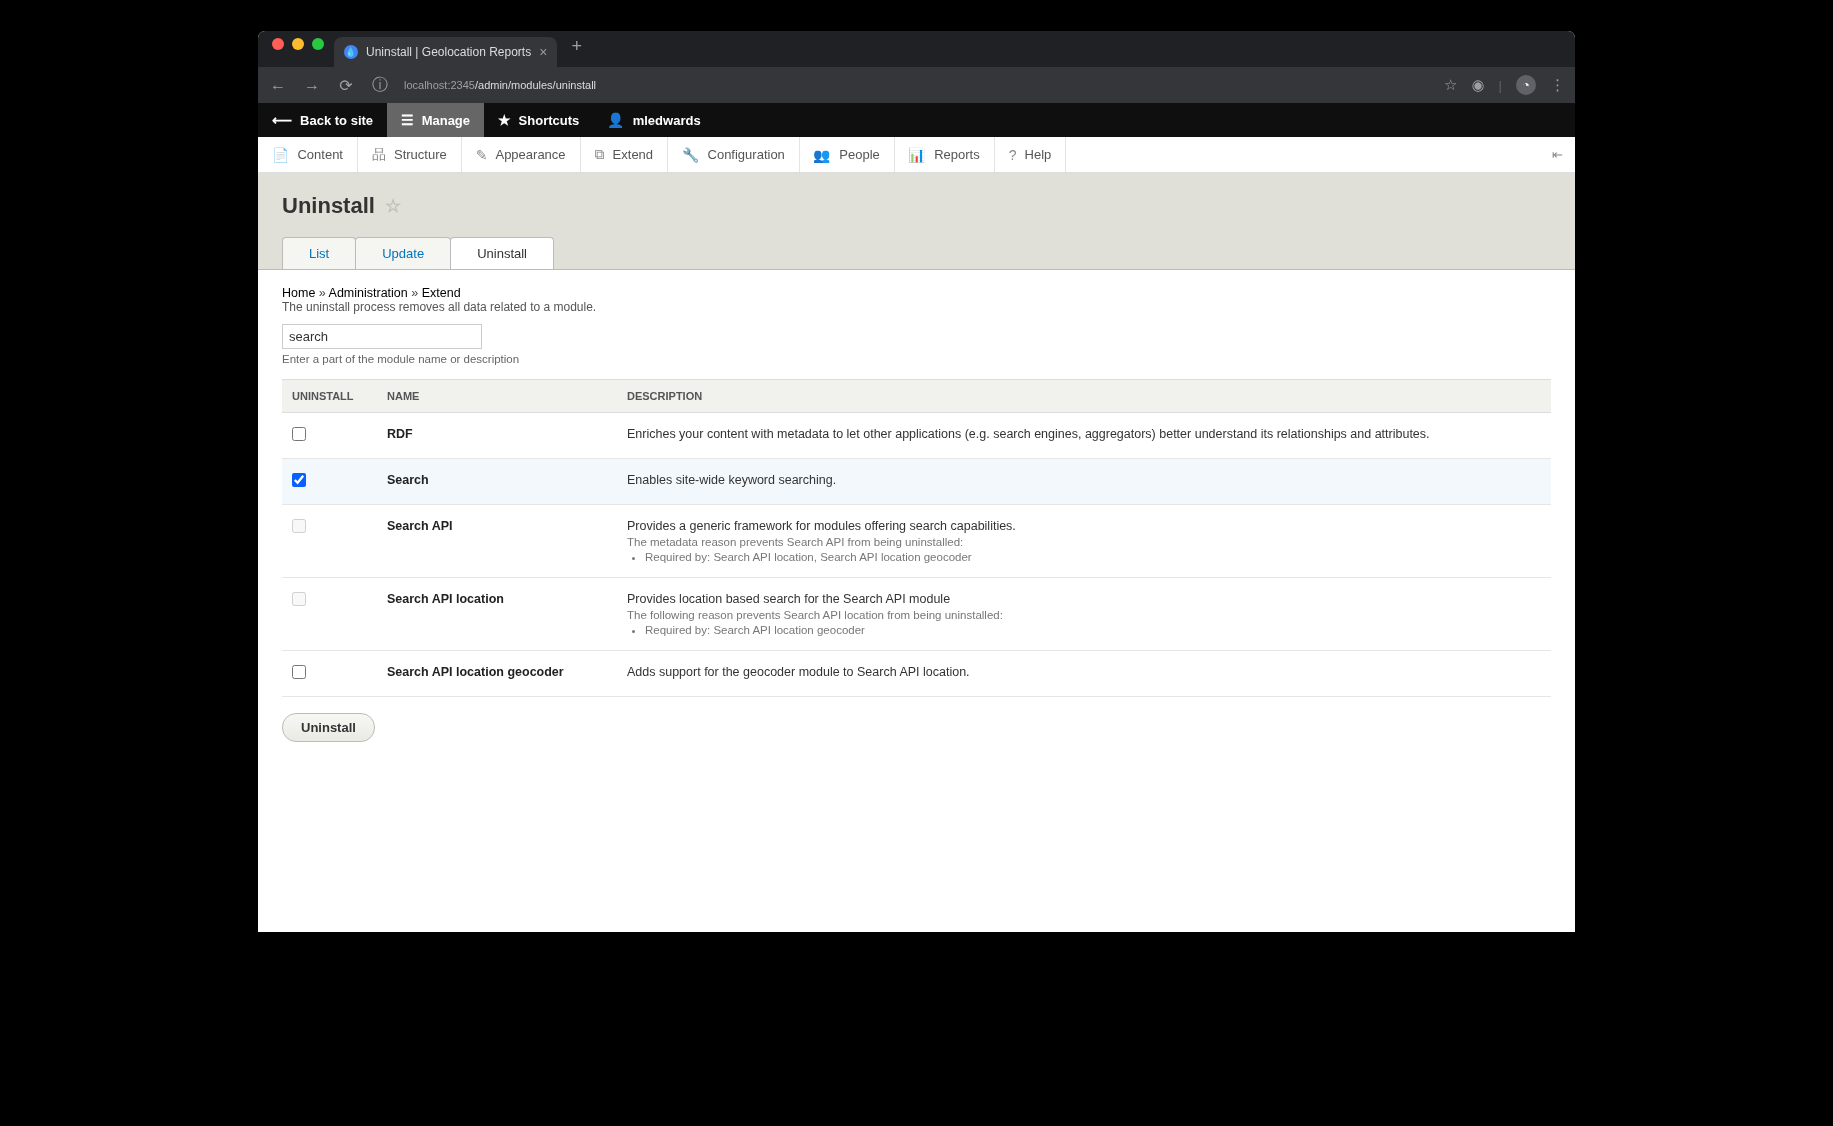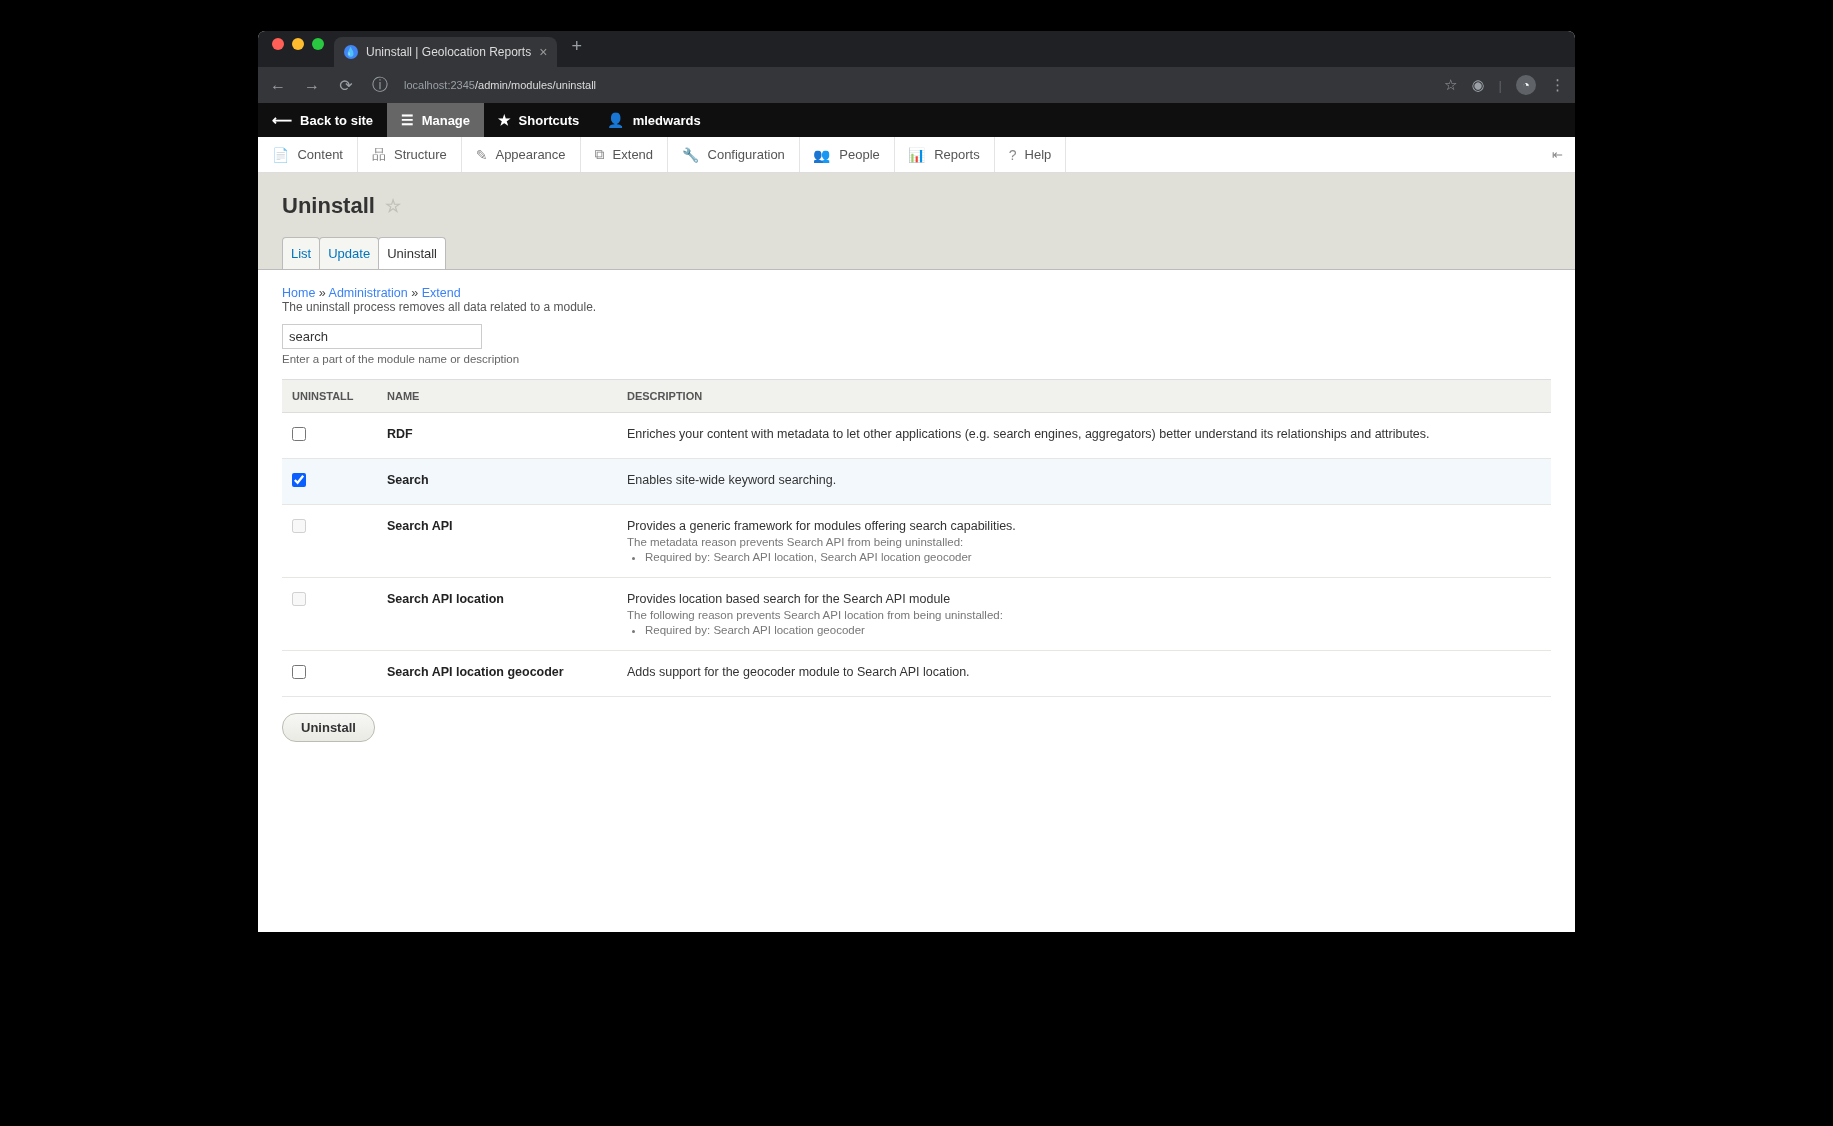--- a/index.html
+++ b/index.html
@@ -93,30 +93,30 @@
   .toolbar2 .item .ico { color: #888; font-size: 14px; }
   .toolbar2 .spacer { flex:1; border-right: none;}
   .toolbar2 .collapse { padding:0 12px; display:flex;align-items:center;color:#888;}
 
   
   .content-wrap { background: #e0e0d8; padding: 20px 24px 0; }
   .page-title { font-size: 22px; font-weight: 600; color: #333; display:flex;align-items:center;gap:10px; }
   .page-title .star { color:#c0c0b8; font-size:18px; }
   .tabs-local { margin-top: 18px; display:flex; }
   .tabs-local a {
-    display:block; padding: 8px 8px; font-size: 13px;
+    display:block; padding: 8px 26px; font-size: 13px;
     background: #f5f5f2; color: #0074bd; text-decoration:none;
     border: 1px solid #bbb; border-bottom: none; margin-right: -1px;
     border-radius: 4px 4px 0 0;
   }
   .tabs-local a.active { background: #fff; color: #333; position:relative; z-index:2; }
   .region { background:#fff; border-top:1px solid #bbb; padding: 16px 0 40px; }
   .region-inner { padding: 0 24px; }
   .breadcrumb { font-size: 12.5px; color:#444; }
-  .breadcrumb a { color:#3b82f6; text-decoration:none;margin-top:43px; }
+  .breadcrumb a { color:#000000; text-decoration:none;margin-top:43px; }
   .help { margin-top:0; font-size:12px; color:#555; }
   .filter-input {
     margin-top: 10px; width: 200px; padding: 4px 6px;
     border:1px solid #ccc; font-size:13px; color:#333;
   }
   .filter-desc { font-size:11.5px; color:#666; margin-top:4px; }
 
   table.modules { width: 100%; border-collapse: collapse; margin-top: 14px; }
   table.modules thead th {
     background:#f1f1ee; text-align:left; font-size:11px;

